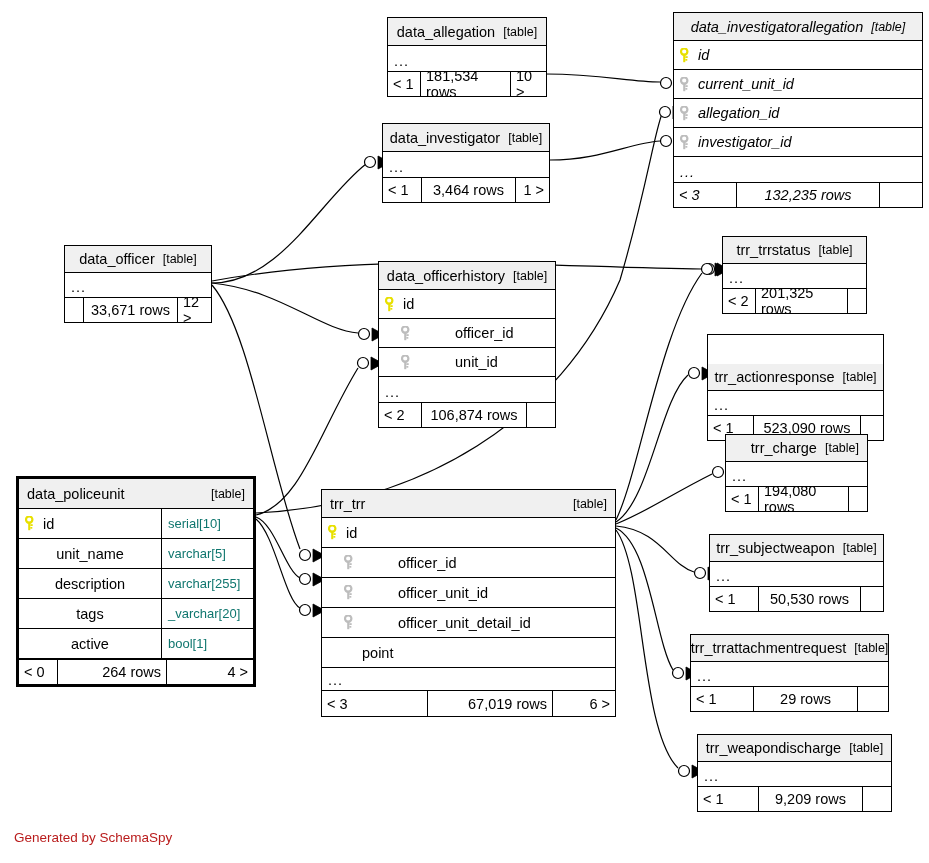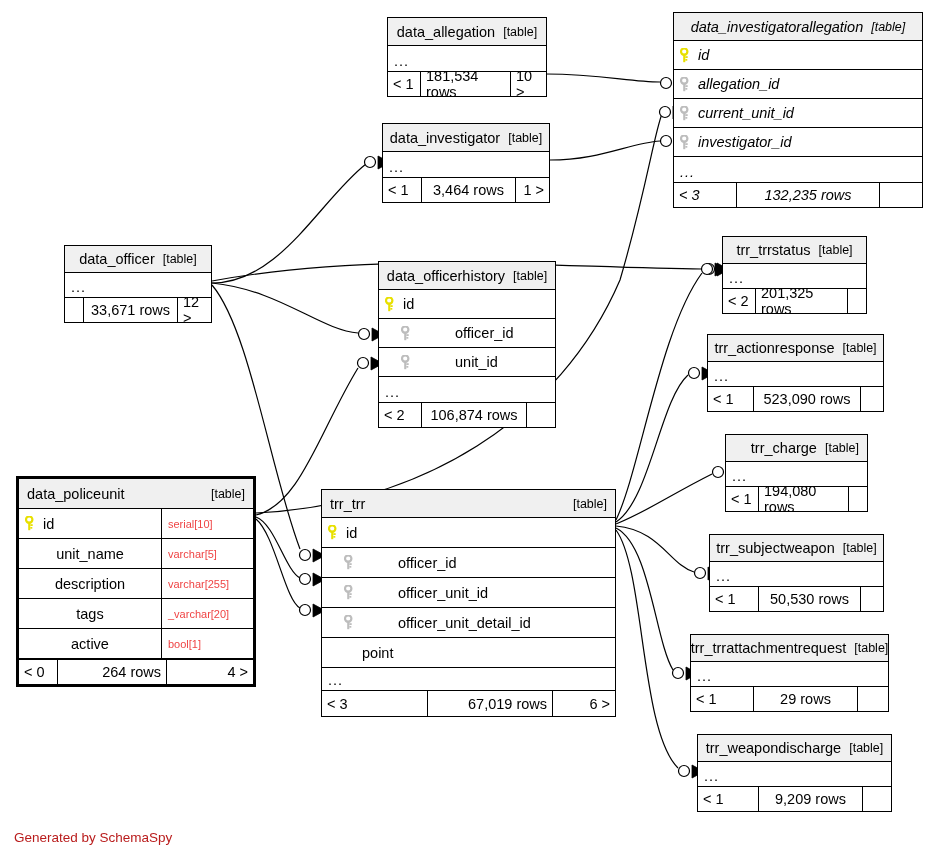--- a/index.html
+++ b/index.html
@@ -19,21 +19,21 @@
   .thead{background:#f0f0f0;display:flex;align-items:center;
          padding:0 8px;box-sizing:border-box;}
   .thead .tname{font-size:14.5px;color:#000;white-space:nowrap;}
   .thead .ttag{font-size:12.5px;color:#000;margin-left:8px;white-space:nowrap;}
   .thead.spread{justify-content:space-between;}
   .thead.spread .ttag{margin-left:0;}
 
   .col{display:flex;align-items:center;padding:0 6px;box-sizing:border-box;
        font-size:14.5px;color:#000;flex:1;min-width:0;}
   .coltype{border-left:1.5px solid #000;display:flex;align-items:center;
-           padding:0 6px;box-sizing:border-box;font-size:11px;color:#ef4444;}
+           padding:0 6px;box-sizing:border-box;font-size:13px;color:#0f766e;}
   .col .kicon{margin-right:7px;flex:0 0 auto;display:inline-flex;}
   .col .lbl{white-space:nowrap;}
   .col.indent{padding-left:22px;gap:36px;}
 
   .ellipsis{display:flex;align-items:flex-end;padding:0 6px 2px 6px;
             box-sizing:border-box;font-size:14.5px;color:#000;letter-spacing:1px;}
 
   .tfoot{display:flex;box-sizing:border-box;}
   .tfoot > div{font-size:14.5px;color:#000;display:flex;align-items:center;
                box-sizing:border-box;padding:0 5px;}
@@ -168,34 +168,34 @@
   <div class="trow" style="height:29px;">
     <div class="col">
       <span class="kicon">
         <svg width="11" height="15" viewBox="0 0 11 15">
               <circle cx="4.2" cy="3.6" r="3.2" fill="none" stroke="#bdbdbd" stroke-width="2.2"></circle>
               <rect x="3.2" y="5.6" width="2.1" height="8.6" fill="#bdbdbd"></rect>
               <rect x="5.3" y="8.2" width="2.4" height="1.8" fill="#bdbdbd"></rect>
               <rect x="5.3" y="11.0" width="2.0" height="1.7" fill="#bdbdbd"></rect>
             </svg>
       </span>
+      <span class="lbl">current_unit_id</span>
+    </div>
+  </div>
+  <div class="trow" style="height:29px;">
+    <div class="col">
+      <span class="kicon">
+        <svg width="11" height="15" viewBox="0 0 11 15">
+              <circle cx="4.2" cy="3.6" r="3.2" fill="none" stroke="#bdbdbd" stroke-width="2.2"></circle>
+              <rect x="3.2" y="5.6" width="2.1" height="8.6" fill="#bdbdbd"></rect>
+              <rect x="5.3" y="8.2" width="2.4" height="1.8" fill="#bdbdbd"></rect>
+              <rect x="5.3" y="11.0" width="2.0" height="1.7" fill="#bdbdbd"></rect>
+            </svg>
+      </span>
       <span class="lbl">allegation_id</span>
-    </div>
-  </div>
-  <div class="trow" style="height:29px;">
-    <div class="col">
-      <span class="kicon">
-        <svg width="11" height="15" viewBox="0 0 11 15">
-              <circle cx="4.2" cy="3.6" r="3.2" fill="none" stroke="#bdbdbd" stroke-width="2.2"></circle>
-              <rect x="3.2" y="5.6" width="2.1" height="8.6" fill="#bdbdbd"></rect>
-              <rect x="5.3" y="8.2" width="2.4" height="1.8" fill="#bdbdbd"></rect>
-              <rect x="5.3" y="11.0" width="2.0" height="1.7" fill="#bdbdbd"></rect>
-            </svg>
-      </span>
-      <span class="lbl">current_unit_id</span>
     </div>
   </div>
   <div class="trow" style="height:29px;">
     <div class="col">
       <span class="kicon">
         <svg width="11" height="15" viewBox="0 0 11 15">
               <circle cx="4.2" cy="3.6" r="3.2" fill="none" stroke="#bdbdbd" stroke-width="2.2"></circle>
               <rect x="3.2" y="5.6" width="2.1" height="8.6" fill="#bdbdbd"></rect>
               <rect x="5.3" y="8.2" width="2.4" height="1.8" fill="#bdbdbd"></rect>
               <rect x="5.3" y="11.0" width="2.0" height="1.7" fill="#bdbdbd"></rect>
@@ -307,21 +307,21 @@
     <div class="ellipsis">...</div>
   </div>
   <div class="tfoot" style="height:24px;">
     <div class="fl" style="width:32px;">&lt; 2</div>
     <div class="fc">201,325 rows</div>
     <div class="fr" style="width:18px;"></div>
   </div>
 </div>
 
 <div class="table" style="left:707px;top:334px;width:177px;">
-  <div class="trow thead" style="height:27px;justify-content:center;">
+  <div class="trow thead" style="height:27px;justify-content:center;margin-top:29px;">
     <span class="tname">trr_actionresponse</span>
     <span class="ttag">[table]</span>
   </div>
   <div class="trow" style="height:25px;">
     <div class="ellipsis">...</div>
   </div>
   <div class="tfoot" style="height:24px;">
     <div class="fl" style="width:45px;">&lt; 1</div>
     <div class="fc">523,090 rows</div>
     <div class="fr" style="width:22px;"></div>

